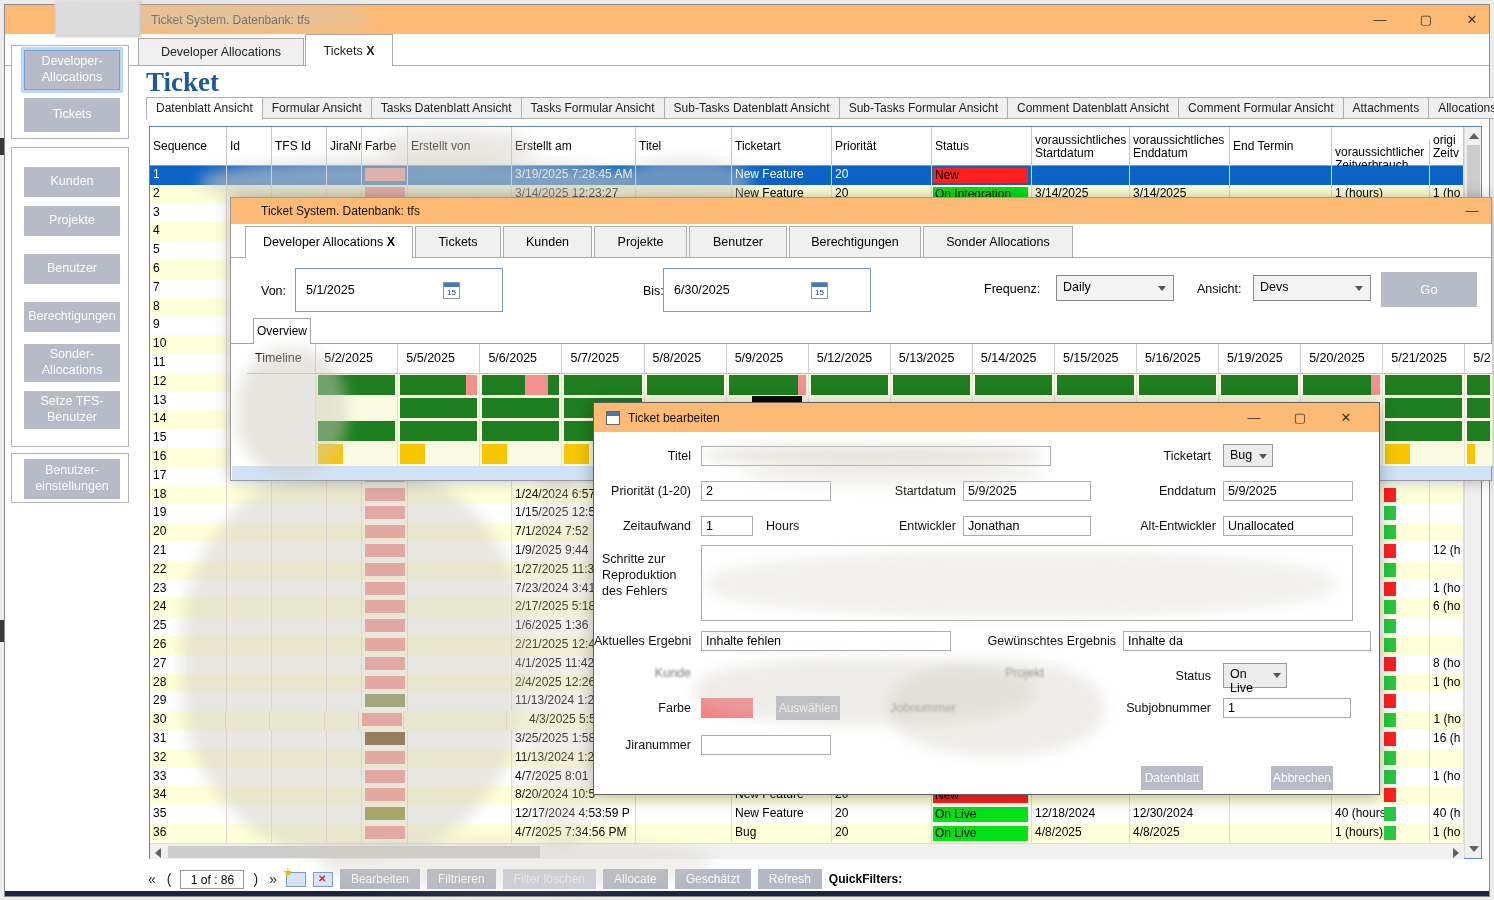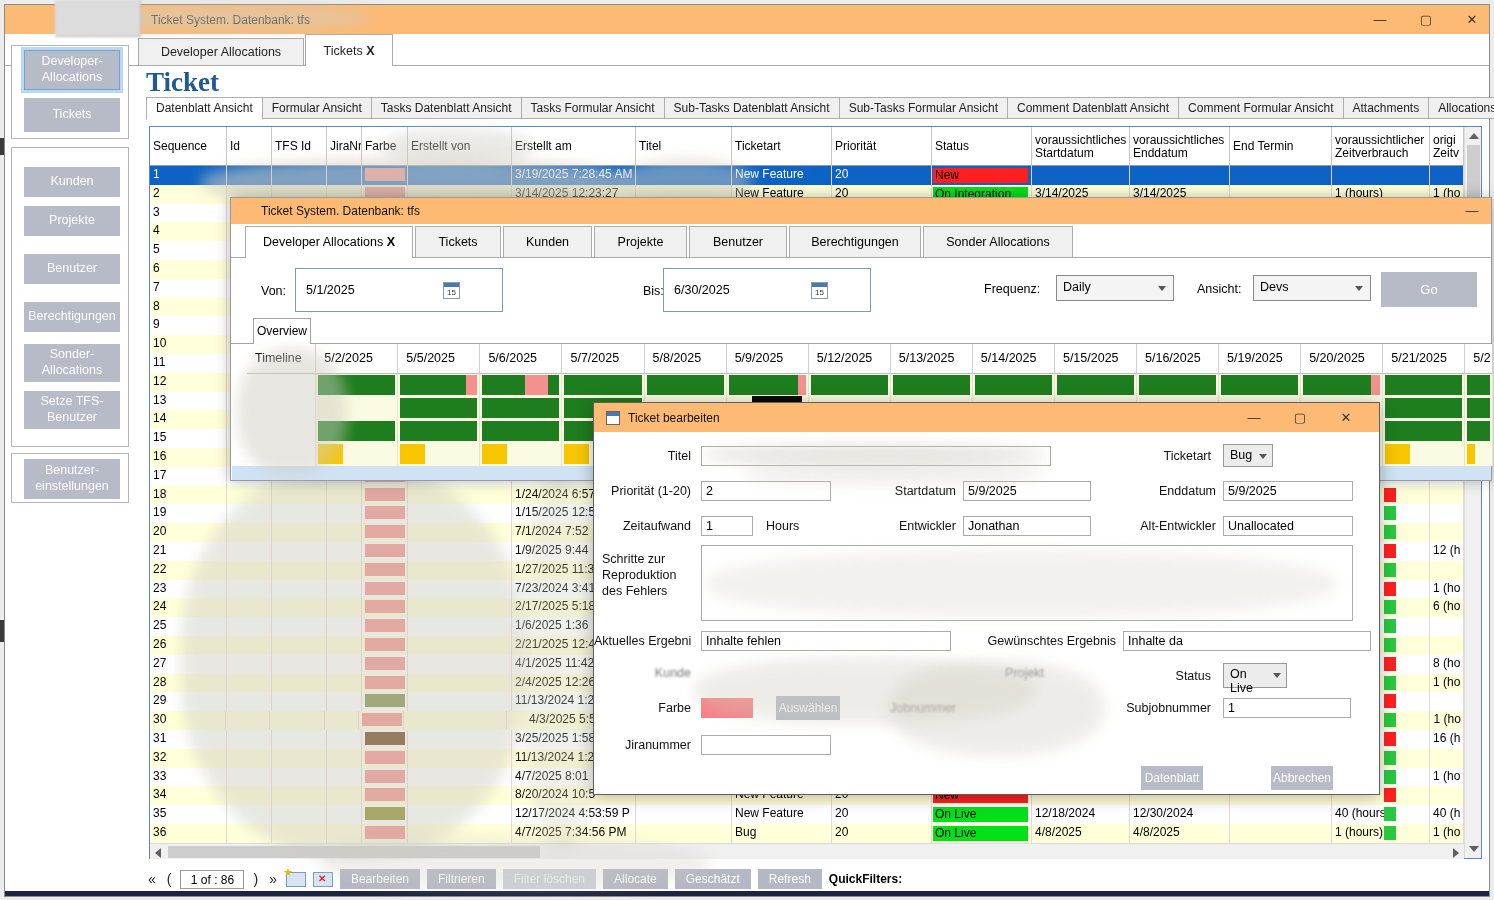--- a/index.html
+++ b/index.html
@@ -160,21 +160,21 @@
           <div class="gh-cell" style="width: 46px;">Farbe</div>
           <div class="gh-cell" style="width: 104px;">Erstellt von</div>
           <div class="gh-cell" style="width: 124px;">Erstellt am</div>
           <div class="gh-cell" style="width: 96px;">Titel</div>
           <div class="gh-cell" style="width: 100px;">Ticketart</div>
           <div class="gh-cell" style="width: 100px;">Priorität</div>
           <div class="gh-cell" style="width: 100px;">Status</div>
           <div class="gh-cell" style="width: 98px;">voraussichtliches Startdatum</div>
           <div class="gh-cell" style="width: 100px;">voraussichtliches Enddatum</div>
           <div class="gh-cell" style="width: 102px;">End Termin</div>
-          <div class="gh-cell" style="width: 98px;">voraussichtlicher Zeitverbrauch</div>
+          <div class="gh-cell" style="width: 98px; margin-top: 12px;">voraussichtlicher Zeitverbrauch</div>
           <div class="gh-cell" style="width: 34px;">origi Zeitv</div>
         </div>
       <div id="grid-rows">
           <div class="g-row sel">
             <div class="g-cell" style="width: 77px;">1</div>
             <div class="g-cell" style="width: 45px;"></div>
             <div class="g-cell" style="width: 55px;"></div>
             <div class="g-cell" style="width: 35px;"></div>
             <div class="g-cell" style="width: 46px;">
               <div class="swatch" style="background: rgb(242, 139, 139);"></div>

